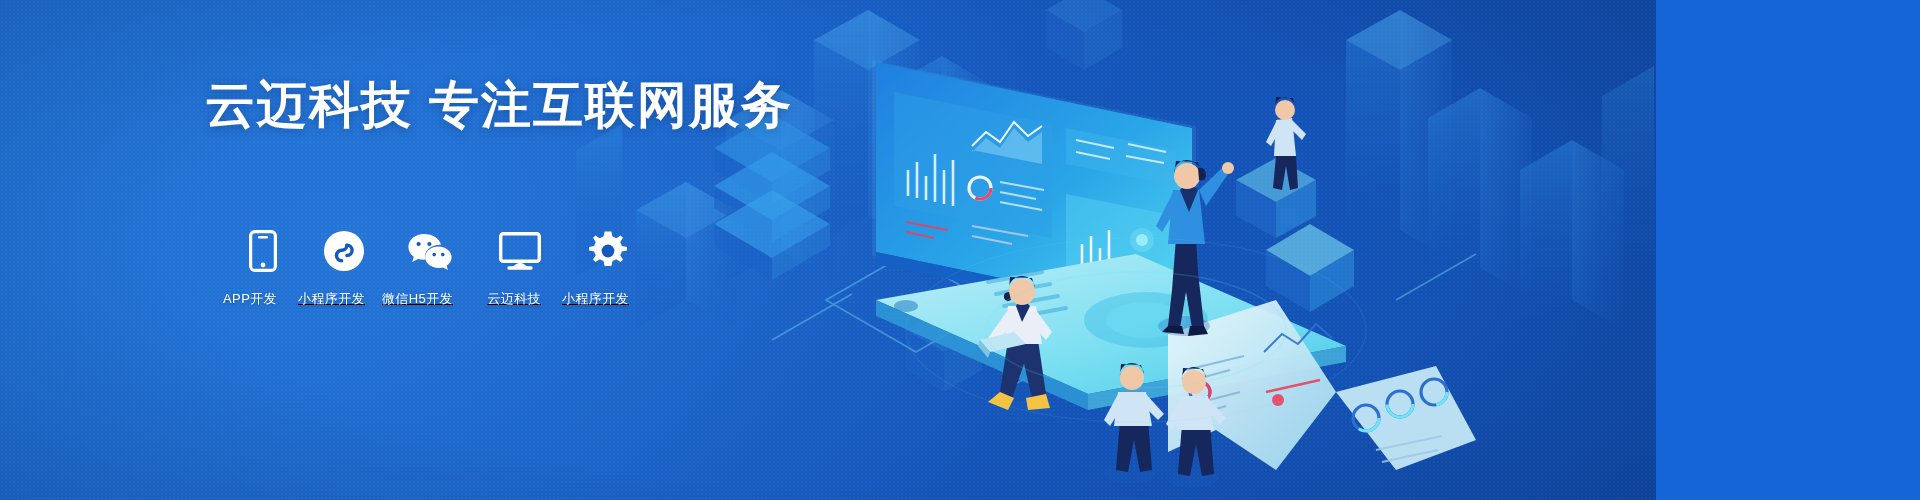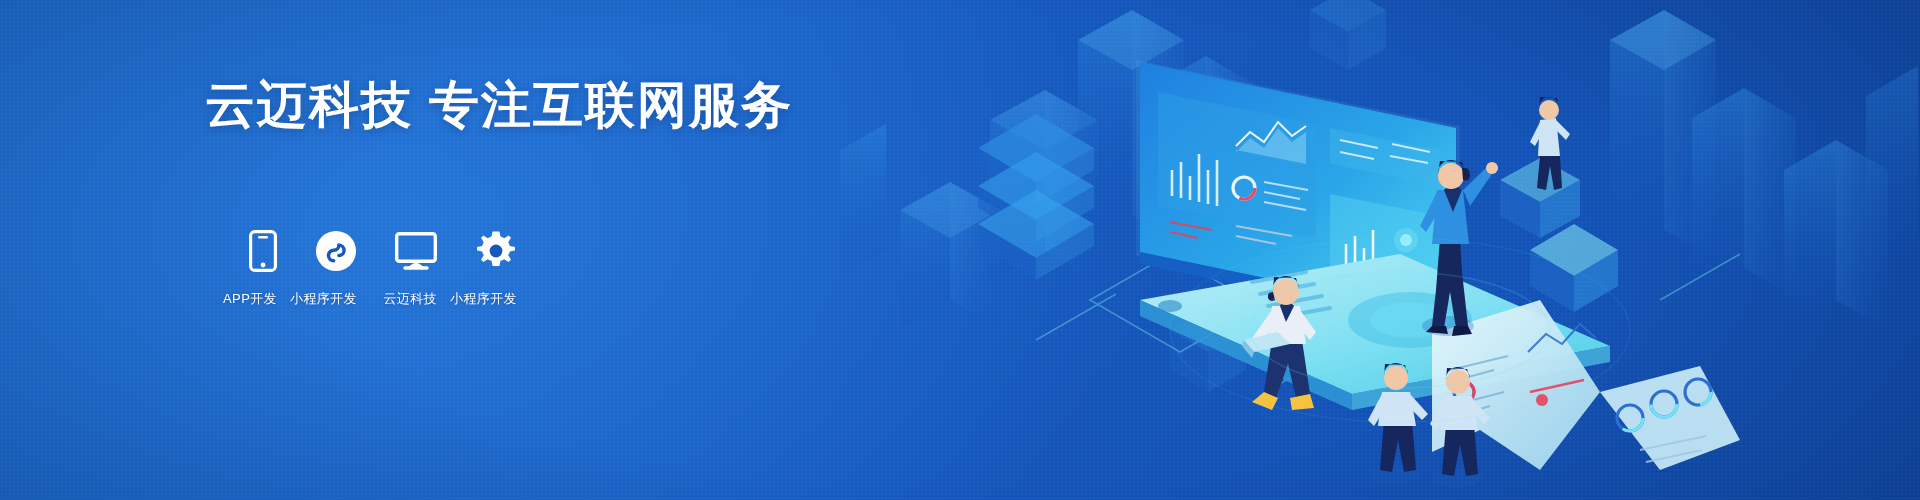--- a/index.html
+++ b/index.html
@@ -4,21 +4,21 @@
 <style>
   * { margin:0; padding:0; box-sizing:border-box; }
   html,body { width:1920px; height:500px; overflow:hidden; }
   body {
     font-family:"Liberation Sans","DejaVu Sans",sans-serif;
     background:#1565d8;
   }
 
   .banner {
     position:relative;
-    width:1920px; height:500px;
+    width:1656px; height:500px;
     overflow:hidden;
     background:
       radial-gradient(ellipse 1100px 700px at 22% 45%, rgba(45,130,225,0.55) 0%, rgba(45,130,225,0) 65%),
       radial-gradient(ellipse 900px 620px at 78% 55%, rgba(20,90,190,0.45) 0%, rgba(20,90,190,0) 70%),
       linear-gradient(115deg, #1d6fd4 0%, #1a66cc 22%, #1559bf 48%, #1350b4 70%, #0f47a6 100%);
   }
   
   .tex {
     position:absolute; inset:0;
     background-image:radial-gradient(rgba(255,255,255,0.045) 1px, transparent 1px);
@@ -43,21 +43,21 @@
   .sub { position:absolute; top:140px; left:0; width:720px; }
   .sub-line {
     font-size:20px; color:#e8f2ff; line-height:38px;
     letter-spacing:0.5px; white-space:nowrap;
     text-shadow:0 1px 4px rgba(3,30,80,0.25);
   }
 
   
   .services { position:absolute; top:228px; left:0; display:flex; align-items:flex-start; }
   .svc { width:72px; display:flex; flex-direction:column; align-items:flex-end; }
-  .svc + .svc { margin-left:8px; }
+  .svc + .svc { margin-left:16px;text-decoration:underline; }
   .svc-ic { height:46px; display:flex; align-items:center; justify-content:center; }
   .svc-ic svg { display:block; }
   .svc-lb {
     margin-top:16px; font-size:13px; color:#ffffff; white-space:nowrap;
     letter-spacing:0.4px; text-shadow:0 1px 3px rgba(3,30,80,0.3);
   }
 
   
   .art { position:absolute; right:0; top:0; width:1080px; height:500px; z-index:10; }
   .art svg { display:block; }
@@ -380,20 +380,37 @@
           <svg width="42" height="42" viewBox="0 0 42 42">
             <circle cx="21" cy="21" r="20" fill="#ffffff"></circle>
             <path d="M13.5 25.5 a5.2 5.2 0 0 1 5.2 -5.2 a5.2 5.2 0 0 0 5.2 -5.2" fill="none" stroke="#1559bf" stroke-width="3.4" stroke-linecap="round"></path>
             <path d="M13.5 25.5 a5.2 5.2 0 0 0 5.2 5.2" fill="none" stroke="#1559bf" stroke-width="3.4" stroke-linecap="round"></path>
             <path d="M23.9 15.1 a5.2 5.2 0 0 1 5.2 5.2 a5.2 5.2 0 0 1 -5.2 5.2" fill="none" stroke="#1559bf" stroke-width="3.4" stroke-linecap="round"></path>
           </svg>
         </div>
         <div class="svc-lb">小程序开发</div>
       </div>
 
+      <div class="svc">
+        <div class="svc-ic">
+          <svg width="46" height="40" viewBox="0 0 46 40">
+            <path d="M17 3 C8.2 3 1.4 8.9 1.4 16 c0 3.9 2.1 7.4 5.4 9.7 L5.2 31 l5.9 -3.1
+                     c1.8 .5 3.8 .8 5.9 .8 c.5 0 1 0 1.5 -.1 c-.3 -1 -.5 -2 -.5 -3
+                     c0 -6.6 6.5 -11.9 14.5 -11.9 c.5 0 1 0 1.5 .1 C32.6 7.6 25.6 3 17 3 Z" fill="#ffffff"></path>
+            <circle cx="11.6" cy="13" r="2.1" fill="#1559bf"></circle>
+            <circle cx="22.4" cy="13" r="2.1" fill="#1559bf"></circle>
+            <path d="M44.6 26.3 c0 -5.9 -5.9 -10.7 -13.2 -10.7 c-7.3 0 -13.2 4.8 -13.2 10.7
+                     c0 5.9 5.9 10.7 13.2 10.7 c1.6 0 3.2 -.2 4.6 -.6 l4.9 2.6 l-1.3 -4.3
+                     c3 -2 5 -4.9 5 -8.4 Z" fill="#ffffff"></path>
+            <circle cx="27.2" cy="23.6" r="1.8" fill="#1559bf"></circle>
+            <circle cx="35.8" cy="23.6" r="1.8" fill="#1559bf"></circle>
+          </svg>
+        </div>
+        <div class="svc-lb">微信H5开发</div>
+      </div>
 
       <div class="svc">
         <div class="svc-ic">
           <svg width="42" height="38" viewBox="0 0 42 38">
             <rect x="1.7" y="1.7" width="38.6" height="27.6" rx="2.6" fill="none" stroke="#ffffff" stroke-width="3.4"></rect>
             <path d="M21 29.3 L21 33" stroke="#ffffff" stroke-width="3.4"></path>
             <path d="M10 36 L32 36" stroke="#ffffff" stroke-width="3.4" stroke-linecap="round"></path>
             <path d="M12 36 L18 31.5 L24 31.5 L30 36 Z" fill="#ffffff"></path>
           </svg>
         </div>

